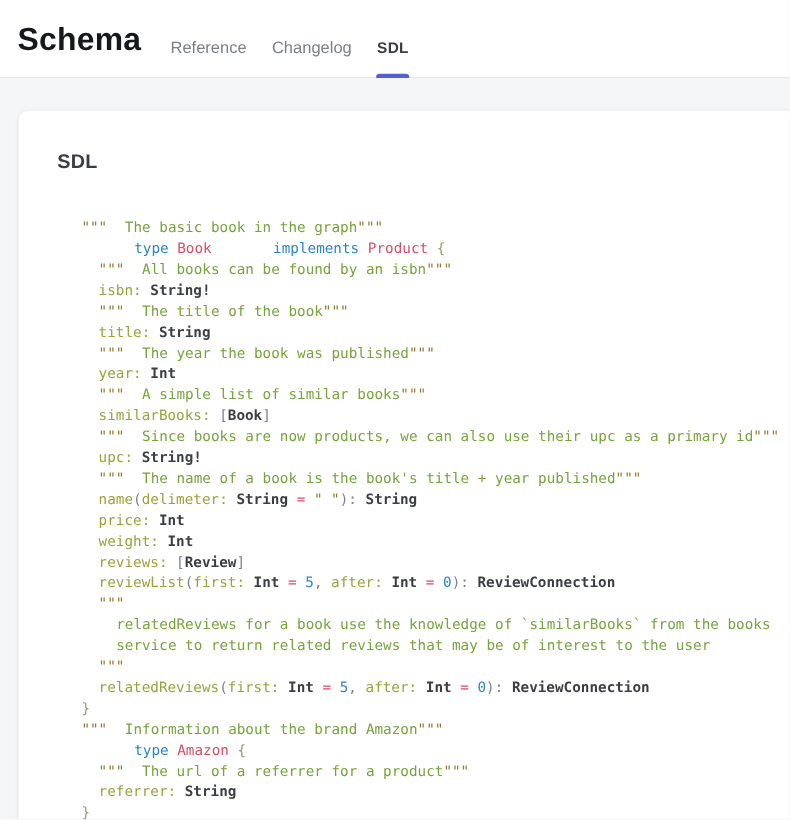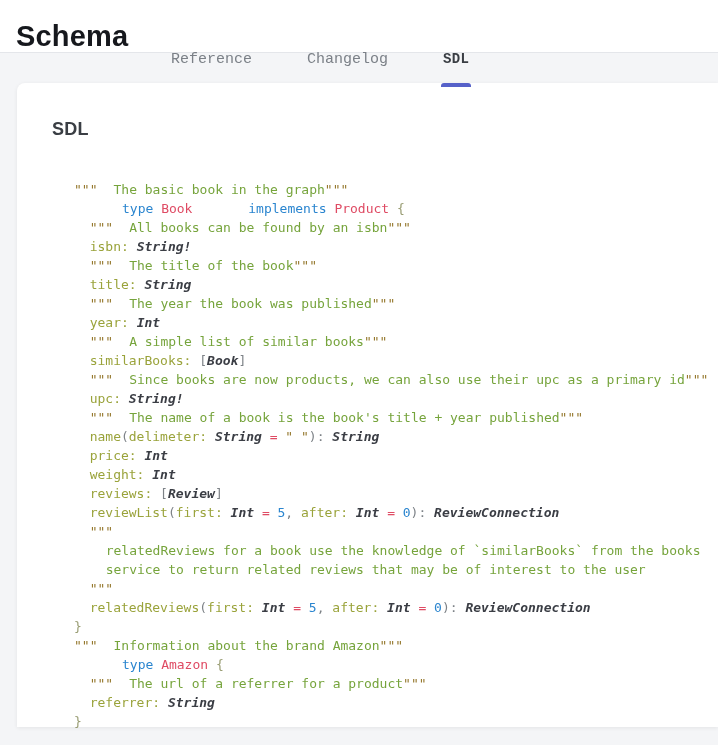--- a/index.html
+++ b/index.html
@@ -6,21 +6,21 @@
   html, body {
     margin: 0; padding: 0;
     width: 718px; height: 745px;
     overflow: hidden;
     background: #f4f5f7;
     font-family: "Liberation Sans", sans-serif;
   }
   
   .app-header {
     position: relative;
-    height: 53px;
+    height: 71px;
     background: #ffffff;
     border-bottom: 1px solid #e4e6ea;
   }
   .page-title {
     position: absolute;
     left: 16px; top: 18px;
     margin: 0;
     font-size: 29px;
     line-height: 36px;
     font-weight: 700;
@@ -29,22 +29,22 @@
   }
   .tabs {
     position: absolute;
     left: 155px; top: 33px;
     display: flex;
     gap: 23px;
     align-items: baseline;
   }
   .tab {
     position: relative;
-    background: none; border: none; padding: 0; margin: 16px;
-    font-family: Liberation Mono, monospace;
+    background: none; border: none; padding: 0; margin: 0;
+    font-family: Liberation Sans, sans-serif;
     font-size: 15px;
     line-height: 20px;
     color: #7b8087;
     cursor: pointer;
   }
   .tab.active {
     font-size: 14px;
     font-weight: 700;
     color: #3a3e44;
     letter-spacing: 0.3px;
@@ -89,21 +89,21 @@
     color: #3b3e45;
     white-space: pre;
     overflow: hidden;
   }
   .code-line { height: 19px; }
   .tk-kw    { color: var(--kw, #2a85cf); margin-left: 48px; }
   .tk-typ   { color: var(--typ, #df4b64); }
   .tk-doc   { color: var(--doc, #76a43c); margin-left: 16px; }
   .tk-quo   { color: var(--quo, #95782d); }
   .tk-fld   { color: var(--fld, #9aa33b); }
-  .tk-scl   { color: var(--scl, #3b3e45); font-weight: 700; font-style: italic; }
+  .tk-scl   { color: var(--scl, #3b3e45); font-weight: 700; }
   .tk-pun   { color: var(--pun, #7d8287); }
   .tk-brace { color: var(--brace, #989c72); }
   .tk-num   { color: var(--num, #2a85cf); }
   .tk-op    { color: var(--op, #df4b64); }
   .tk-str   { color: var(--str, #95782d); }
   .tk-pln   { color: #3b3e45; }
 </style>
 </head>
 <body>
 

